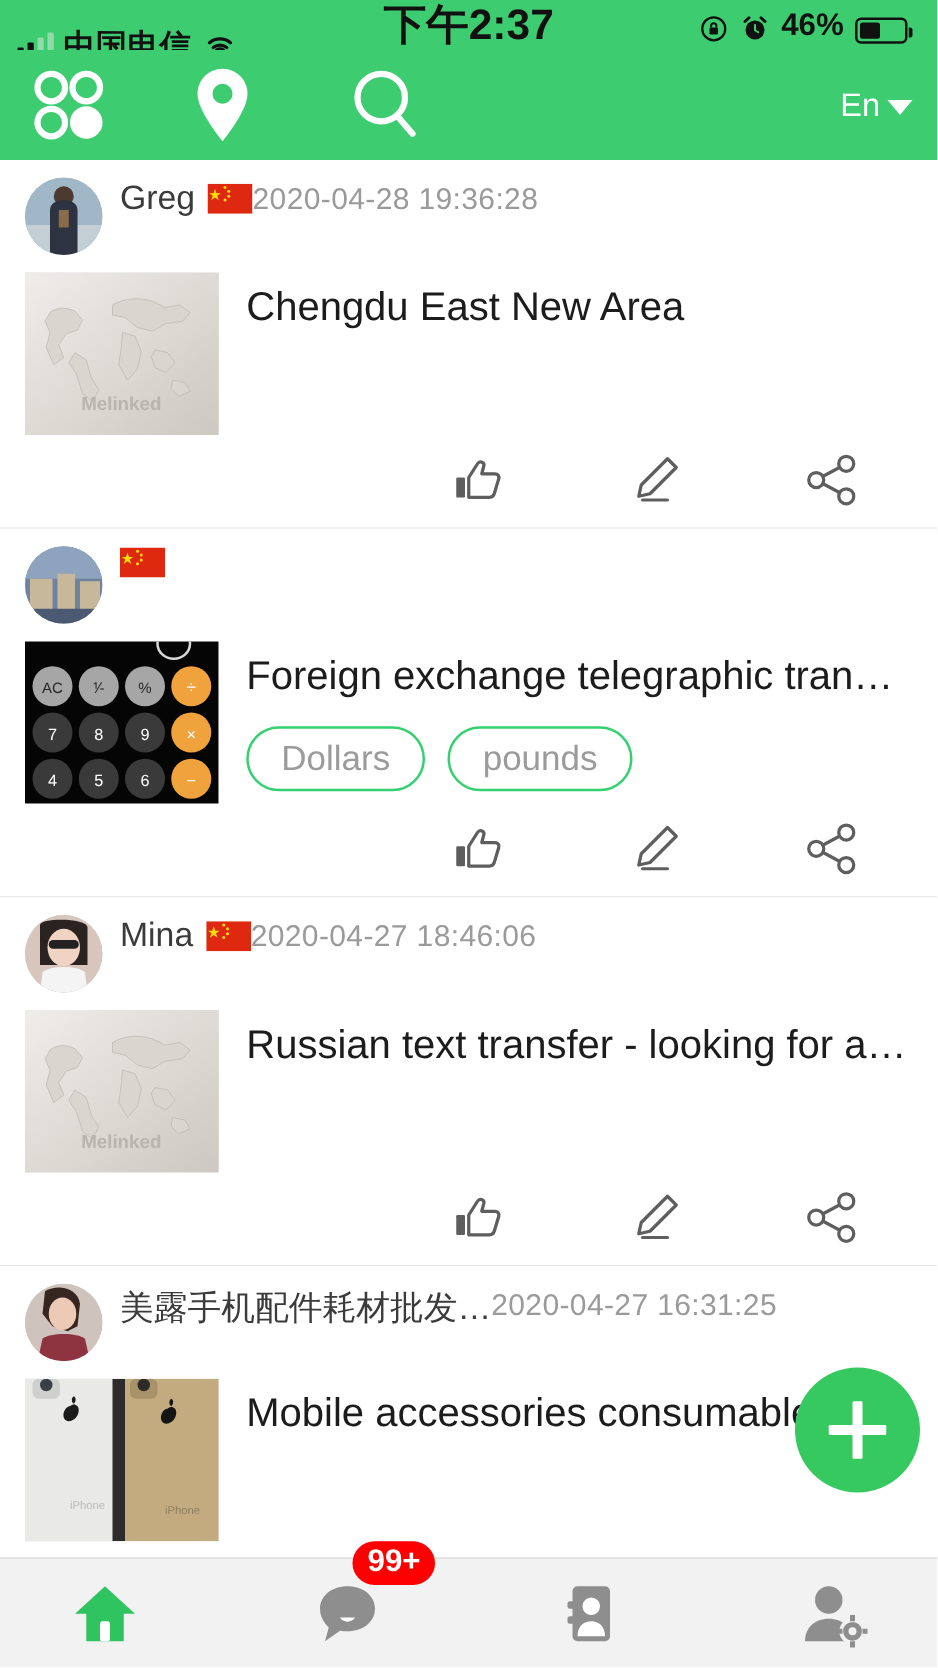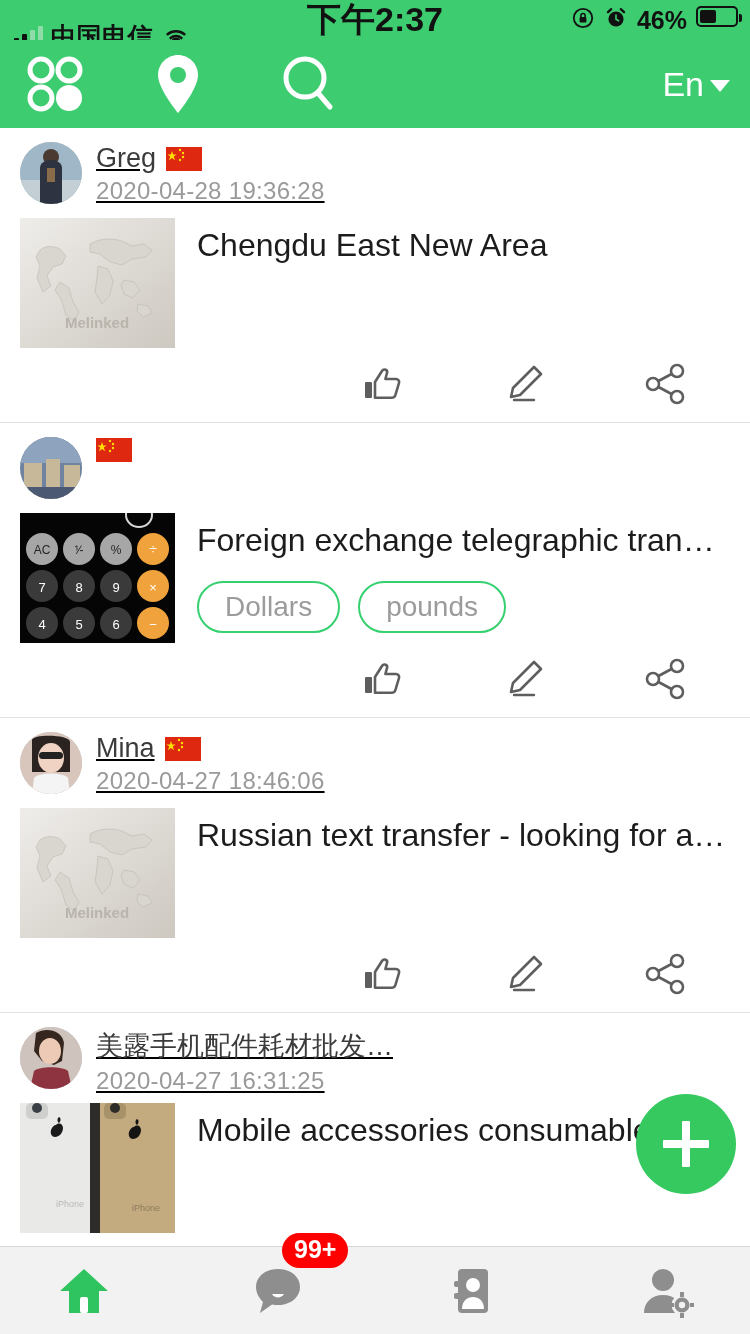--- a/index.html
+++ b/index.html
@@ -11,21 +11,21 @@
   #app { position: relative; width: 750px; height: 1334px; background: #fff; overflow: hidden; }
 
   
   .statusbar {
     position: absolute; top: 0; left: 0; width: 750px; height: 40px;
     background: #3ECC71; display: flex; align-items: center; color: #111;
     font-size: 25px; font-weight: 600;
   }
   .sb-left { position: absolute; left: 14px; display: flex; align-items: center; gap: 8px; margin-top: 32px; }
   .sb-center { position: absolute; left: 0; width: 750px; text-align: center; font-size: 34px; font-weight: 700; }
-  .sb-right { position: absolute; right: 12px; display: flex; align-items: flex-start; gap: 9px; }
+  .sb-right { position: absolute; right: 24px; display: flex; align-items: flex-end; gap: 9px; }
   .signal { display: flex; align-items: flex-end; gap: 3px; height: 20px; }
   .signal i { display: block; width: 5px; background: #111; border-radius: 1px; }
   .signal i:nth-child(1){ height: 8px; }
   .signal i:nth-child(2){ height: 12px; }
   .signal i:nth-child(3){ height: 16px; background:#8fdca9; }
   .signal i:nth-child(4){ height: 20px; background:#8fdca9; }
   .carrier { font-size: 25px; font-weight: 600; letter-spacing: .5px; }
   .battery {
     width: 42px; height: 21px; border: 2px solid #111; border-radius: 5px;
     position: relative; display: flex; align-items: center; padding: 2px;
@@ -40,40 +40,40 @@
   
   .navbar {
     position: absolute; top: 40px; left: 0; width: 750px; height: 88px;
     background: #3ECC71; display: flex; align-items: center;
   }
   .nav-btn { display: flex; align-items: center; justify-content: center; cursor: pointer; }
   .nav-grid { position: absolute; left: 24px; }
   .nav-pin  { position: absolute; left: 152px; }
   .nav-search { position: absolute; left: 280px; }
   .nav-lang {
-    position: absolute; right: 20px; color: #fff; font-size: 34px;
+    position: absolute; right: 20px; color: #fff; font-size: 26px;
     display: flex; align-items: center; gap: 6px;
   }
   .caret {
     width: 0; height: 0; border-left: 10px solid transparent;
     border-right: 10px solid transparent; border-top: 12px solid #fff;
     margin-top: 4px;
   }
 
   
   .feed { position: absolute; top: 128px; left: 0; width: 750px; height: 1118px; background: #fff; overflow: hidden; }
   .post { position: relative; background: #fff; border-bottom: 1px solid #e3e3e3; padding: 14px 20px 16px 20px; }
 
   .post-head { display: flex; align-items: flex-start; gap: 14px; height: 66px; }
   .avatar {
     width: 62px; height: 62px; border-radius: 50%; flex: 0 0 62px;
     background: #c9c9c9; overflow: hidden; position: relative;
   }
   .avatar svg { width: 100%; height: 100%; display: block; }
-  .who { display: flex; flex-direction: column; justify-content: center; padding-top: 1px; min-width: 0; text-decoration: underline; }
+  .who { display: flex; flex-direction: row; justify-content: center; padding-top: 1px; min-width: 0; }
   .namerow { display: flex; align-items: center; gap: 10px; }
   .uname {
     font-size: 27px; color: #3b3b3b; white-space: nowrap; overflow: hidden;
     text-overflow: ellipsis; max-width: 420px;
   }
   .flag { width: 36px; height: 24px; flex: 0 0 36px; }
   .ts { font-size: 24px; color: #9a9a9a; margin-top: 3px; letter-spacing: .3px; }
 
   .post-body { display: flex; gap: 22px; margin-top: 10px; }
   .thumb { width: 155px; height: 130px; flex: 0 0 155px; overflow: hidden; background: #ddd; }

